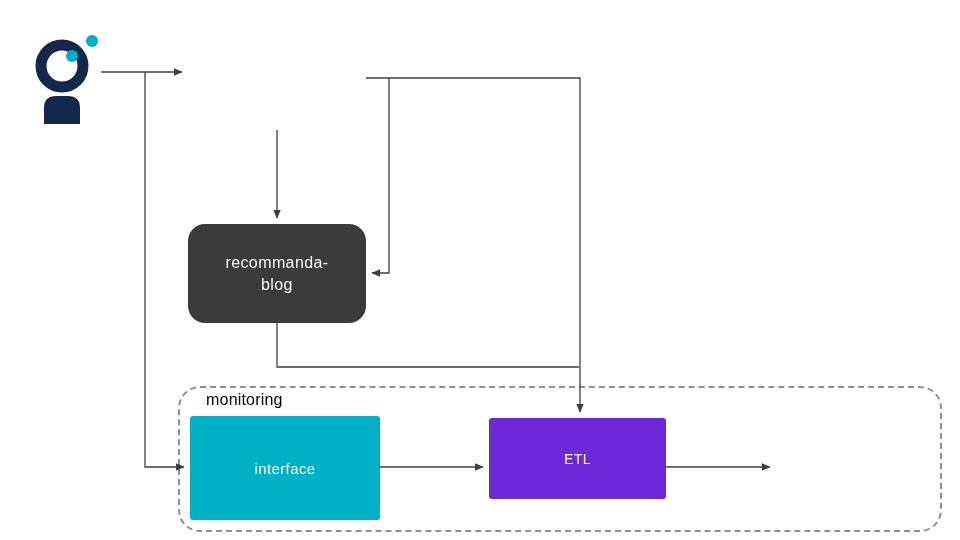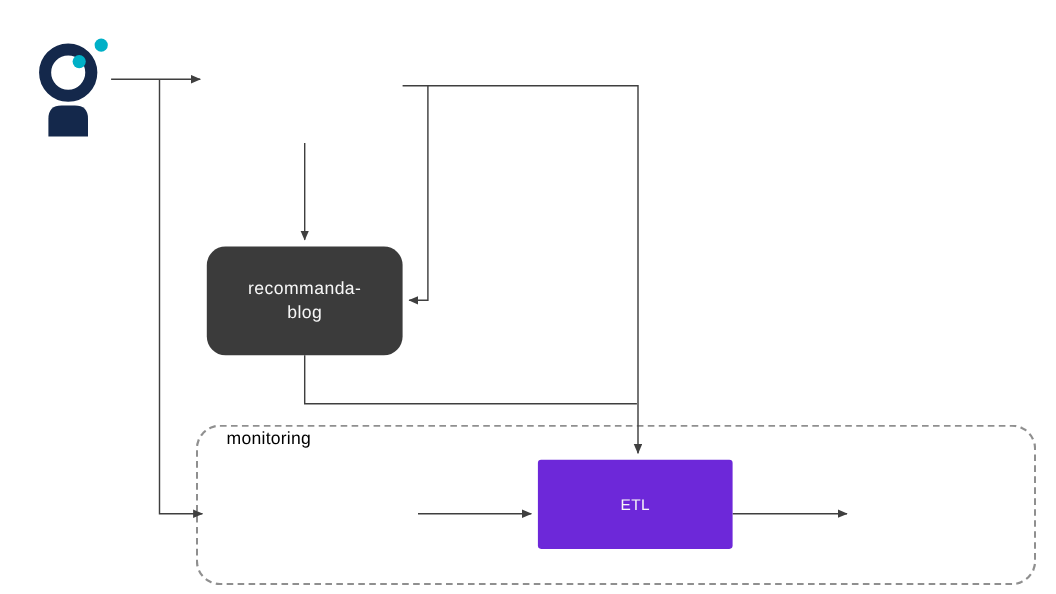--- a/index.html
+++ b/index.html
@@ -124,19 +124,22 @@
     <circle cx="66" cy="11" r="6" fill="#00b0c7"></circle>
     <path d="M 18 94 L 18 78 Q 18 66 30 66 L 42 66 Q 54 66 54 78 L 54 94 Z" fill="#14284b"></path>
   </svg>
 
 
   <div class="node node-dark rec">
     <span class="pre-line">recommanda-
 blog</span>
   </div>
 
+  <div class="node interface">
+    <span>interface</span>
+  </div>
 
   <div class="node etl">
     <span>ETL</span>
   </div>
 
 
 </div>
 
 </body></html>

